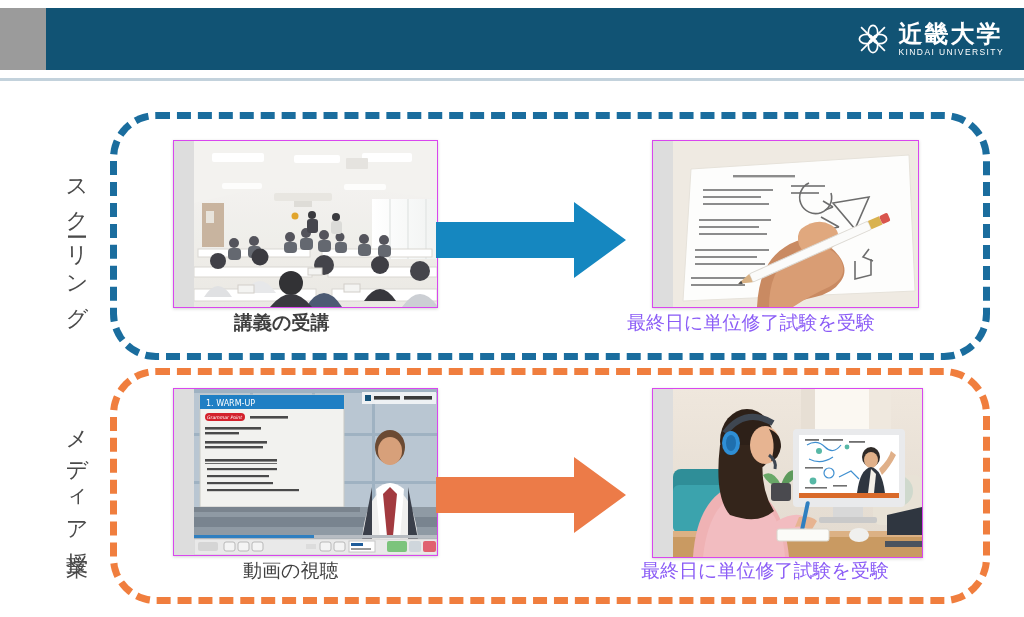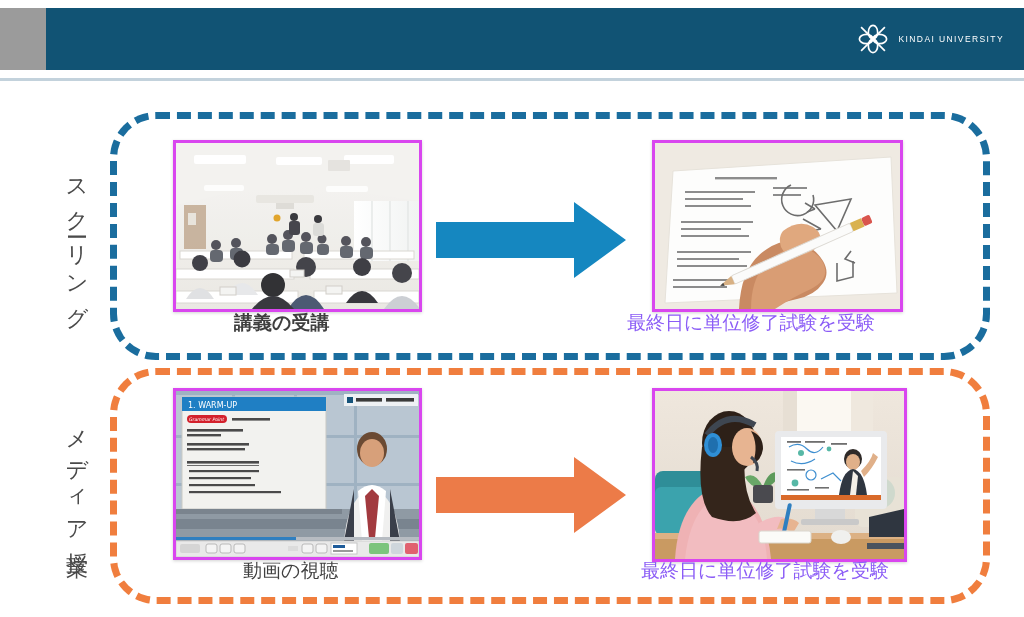--- a/index.html
+++ b/index.html
@@ -37,21 +37,21 @@
   
   .vlabel{
     position:absolute;writing-mode:vertical-rl;text-orientation:upright;
     color:#4a4a4a;font-size:22px;letter-spacing:5px;line-height:26px;
     font-family:"DejaVu Sans","Liberation Sans",sans-serif;
   }
   .vlabel-schooling{left:64px;top:165px;}
   .vlabel-media{left:64px;top:415px;}
   
   .photo{position:absolute;overflow:hidden;background:#ddd;
-         border:3px solid #d946ef;box-shadow:0 1px 3px rgba(0,0,0,.18);}
+         border:1px solid #d946ef;box-shadow:0 1px 3px rgba(0,0,0,.18);padding-left:20px;}
   .ph-class{left:173px;top:140px;width:243px;height:166px;}
   .ph-exam{left:652px;top:140px;width:245px;height:166px;}
   .ph-player{left:173px;top:388px;width:243px;height:166px;}
   .ph-online{left:652px;top:388px;width:249px;height:168px;}
   .photo svg{display:block;width:100%;height:100%;}
   
   .cap{position:absolute;font-size:19px;line-height:24px;white-space:nowrap;
        font-family:"DejaVu Sans","Liberation Sans",sans-serif;}
   .cap-dark{color:#3f3f3f;}
   .cap-red{color:#8b5cf6;}
@@ -79,20 +79,21 @@
           <ellipse cx="20" cy="12" rx="5.5" ry="8"></ellipse>
           <ellipse cx="20" cy="28" rx="5.5" ry="8"></ellipse>
           <ellipse cx="12" cy="20" rx="8" ry="5.5"></ellipse>
           <ellipse cx="28" cy="20" rx="8" ry="5.5"></ellipse>
           <line x1="6" y1="6" x2="34" y2="34"></line>
           <line x1="34" y1="6" x2="6" y2="34"></line>
         </g>
       </svg>
     </span>
     <span class="logo-texts">
+      <span class="logo-jp">近畿大学</span>
       <span class="logo-en">KINDAI UNIVERSITY</span>
     </span>
   </div>
 
   <div class="header-underline"></div>
 </div>
 
 <div class="dash-box dash-blue"></div>
 
 <div class="vlabel vlabel-schooling">スクーリング</div>

